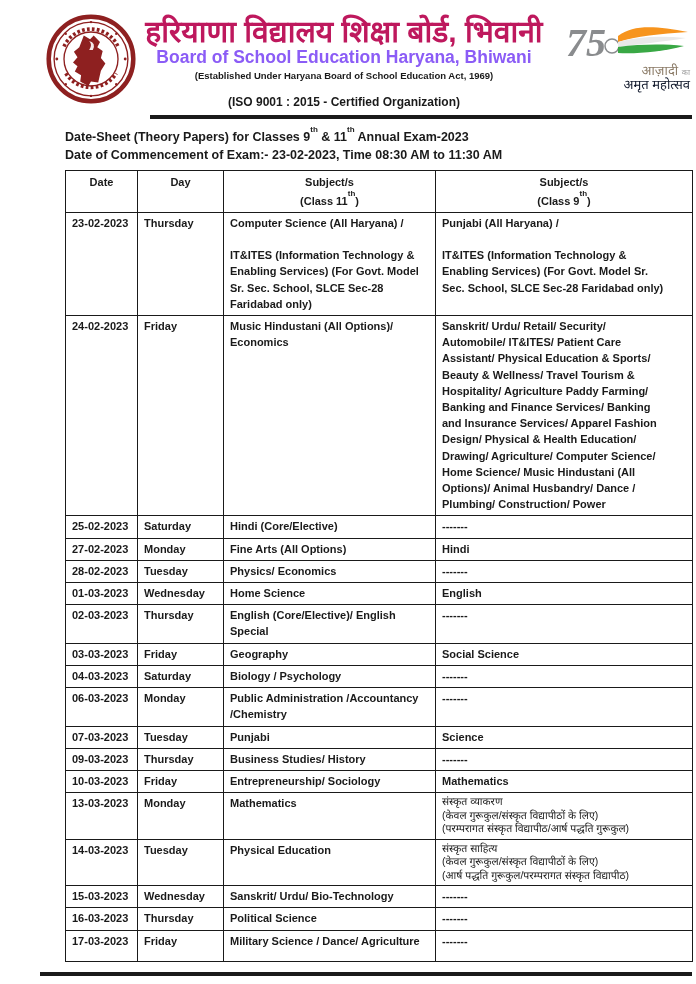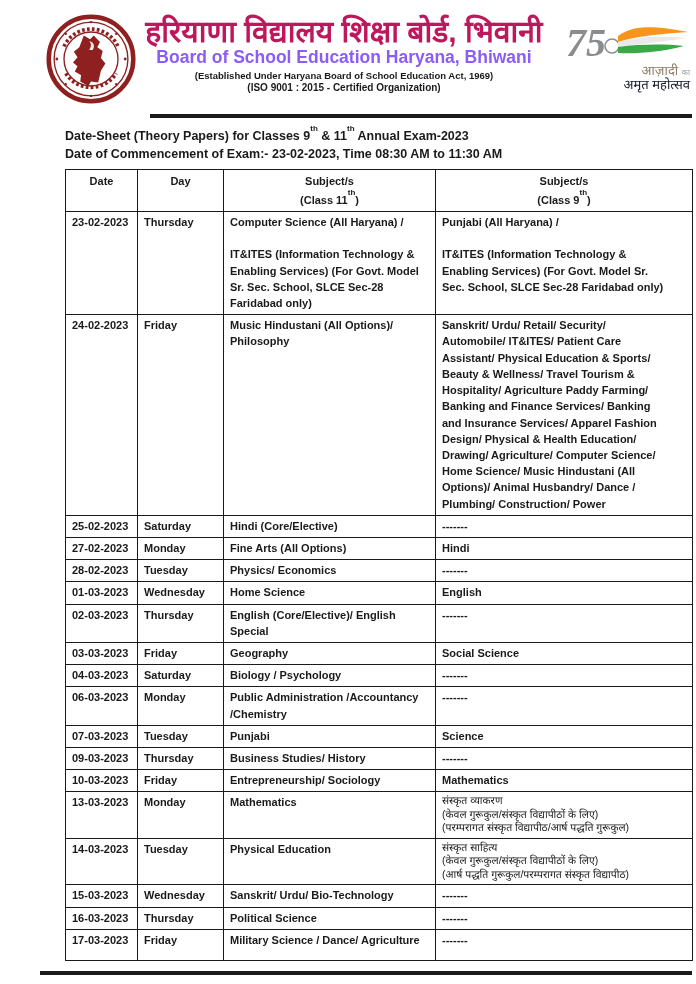--- a/index.html
+++ b/index.html
@@ -13,21 +13,21 @@
     overflow:hidden;
   }
 
   
   .header { display:flex; align-items:flex-start; padding:14px 4px 0 45px; }
   .seal { flex:0 0 auto; }
   .head-center { width:402px; text-align:center; margin-left:6px; padding-top:2px; }
   .title-hindi  { color:#be185d; font-size:30px; font-weight:bold; line-height:1.05; white-space:nowrap; }
   .title-english{ color:#8b5cf6; font-size:17.5px; font-weight:bold; line-height:1.1; white-space:nowrap; }
   .sub1 { font-size:9.5px; font-weight:bold; margin-top:3px; }
-  .sub2 { font-size:10px;  font-weight:bold; margin-top:1px; }
+  .sub2 { font-size:12px;  font-weight:bold; margin-top:14px; }
   .azadi { flex:0 0 auto; margin-left:13px; margin-top:6px; width:132px; text-align:right; }
   .azadi-words { color:#8a7a66; font-size:13px; line-height:1.05; margin-top:-4px; }
   .azadi-words .ka { font-size:8px; color:#9a9a9a; }
   .azadi-words .l2 { color:#0f172a; margin-left:14px; }
   .head-rule { height:4px; background:#1a1a1a; margin:6px 0 0 150px; width:542px; }
 
   
   .sheet-title { margin:9px 0 2px 65px; width:627px; 
                  font-weight:bold; font-size:12.5px; line-height:1.45; }
   sup.s { font-size:8px; position:relative; top:-4px; font-weight:bold; }
@@ -137,21 +137,21 @@
         <td>Computer Science (All Haryana) /
 
 IT&amp;ITES (Information Technology &amp; Enabling Services) (For Govt. Model Sr. Sec. School, SLCE Sec-28 Faridabad only)</td>
         <td class="c-s9">Punjabi (All Haryana) /
 
 IT&amp;ITES (Information Technology &amp; Enabling Services) (For Govt. Model Sr. Sec. School, SLCE  Sec-28 Faridabad only)</td>
       </tr>
     <tr>
         <td>24-02-2023</td>
         <td>Friday</td>
-        <td>Music Hindustani (All Options)/ Philosophy</td>
+        <td>Music Hindustani (All Options)/ Economics</td>
         <td class="c-s9">Sanskrit/ Urdu/ Retail/ Security/ Automobile/ IT&amp;ITES/ Patient Care Assistant/ Physical Education &amp; Sports/ Beauty &amp; Wellness/ Travel Tourism &amp; Hospitality/ Agriculture Paddy Farming/ Banking and Finance Services/ Banking and Insurance Services/ Apparel Fashion Design/ Physical &amp; Health Education/ Drawing/ Agriculture/ Computer Science/ Home Science/ Music Hindustani (All Options)/ Animal Husbandry/ Dance / Plumbing/ Construction/ Power</td>
       </tr>
     <tr>
         <td>25-02-2023</td>
         <td>Saturday</td>
         <td>Hindi (Core/Elective)</td>
         <td class="c-s9">-------</td>
       </tr>
     <tr>
         <td>27-02-2023</td>

